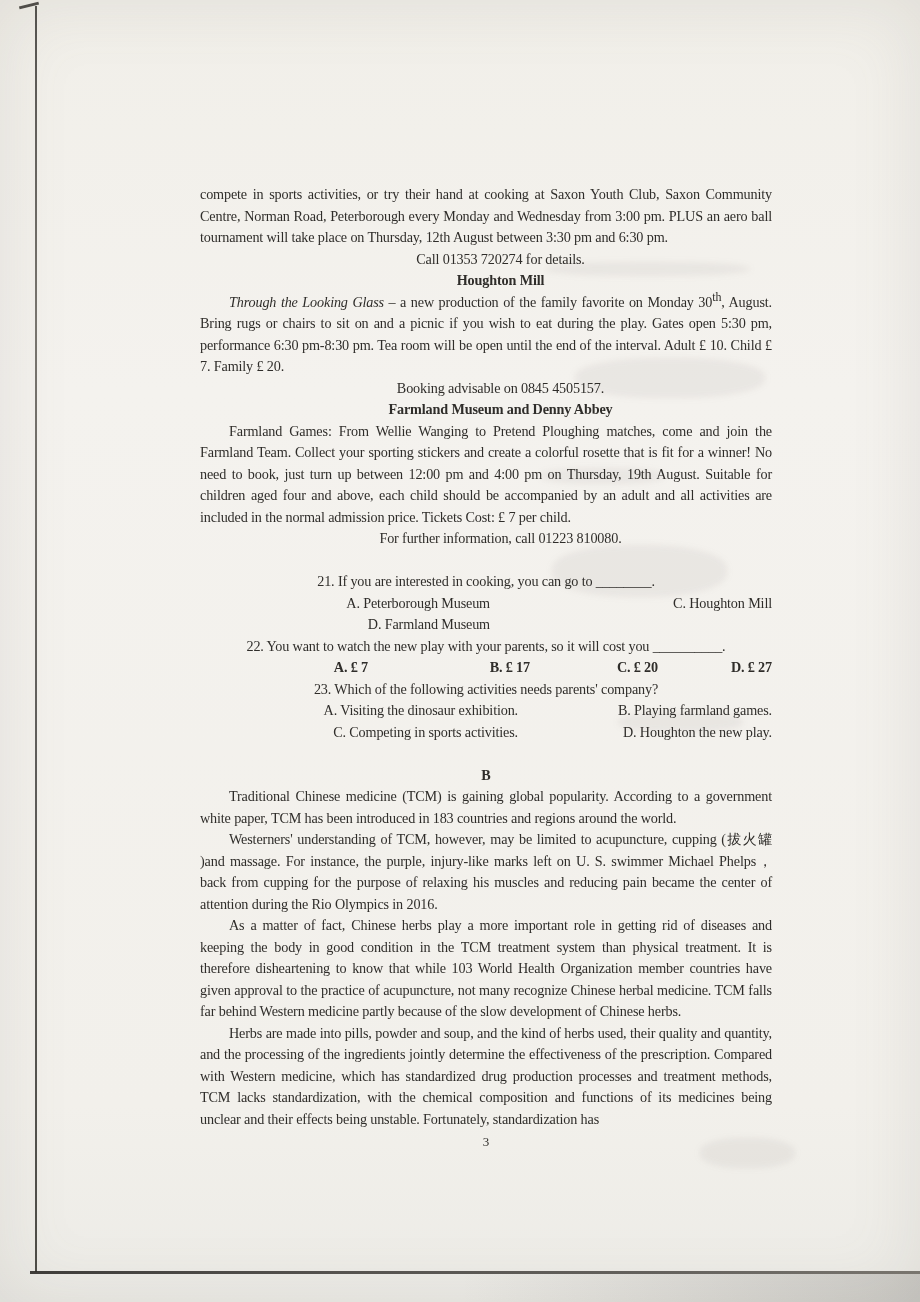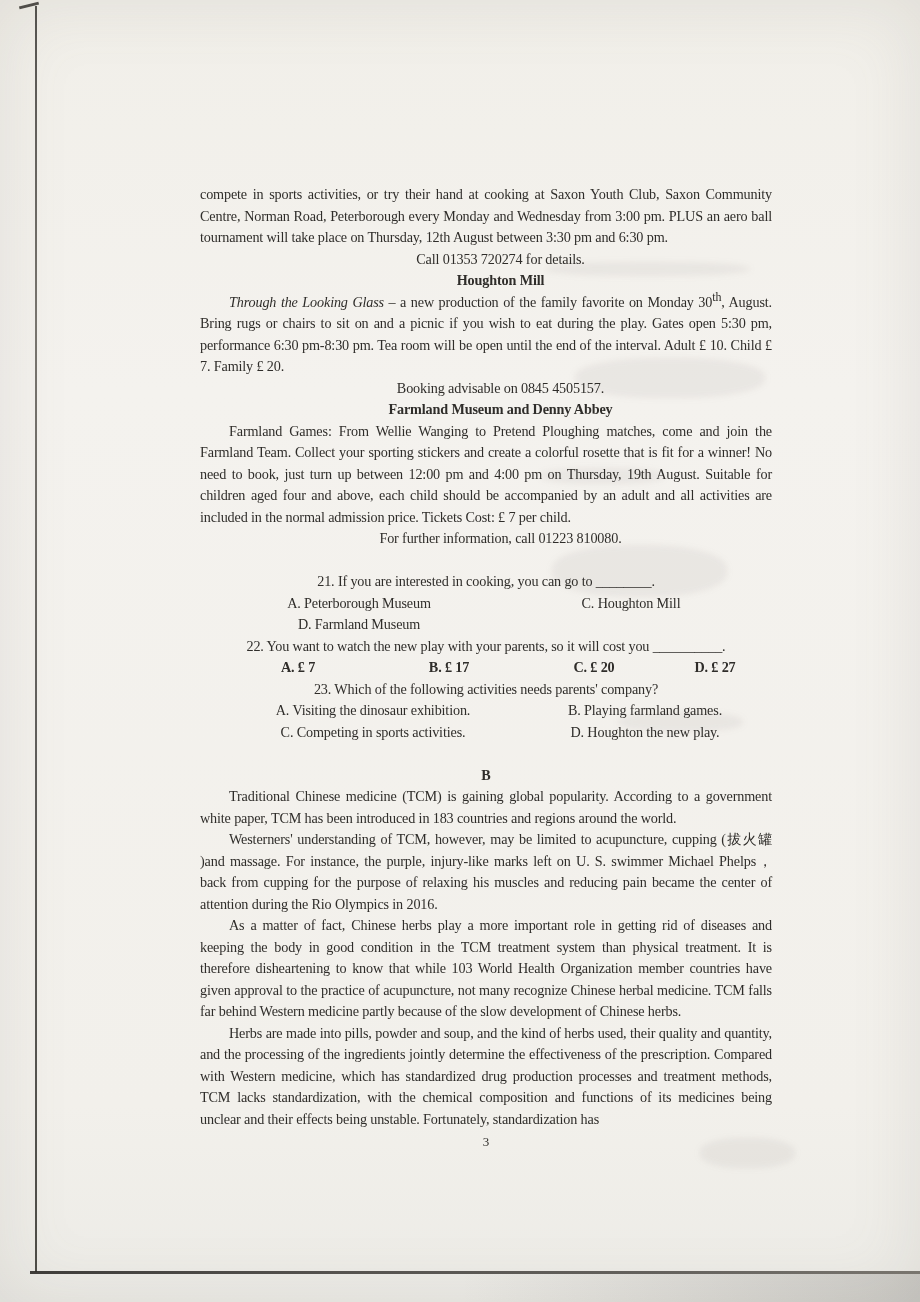--- a/index.html
+++ b/index.html
@@ -61,21 +61,21 @@
   }
   p { margin: 0; }
   .indent { text-indent: 29px; }
   .bold { font-weight: 700; }
   .left { text-align: center; }
   .center { text-align: center; }
   sup { font-size: 12px; line-height: 0; vertical-align: super; }
   i { font-style: italic; }
 
   .questions { margin-top: 21.5px; }
-  .opts { padding-left: 28px; display: grid; text-align: center; }
+  .opts { padding-left: 28px; display: grid; text-align: right; }
   .opts-q21 { grid-template-columns: 262px auto; }
   .opts-q22 { grid-template-columns: 140px 162px 128px auto; font-weight: bold; }
   .opts-q23 { grid-template-columns: 290px auto; font-family: Liberation Serif, serif; }
 
   .section-b { margin-top: 21.5px; }
 
   .page-num {
     margin-top: 1px;
     text-align: center;
     font-size: 13px;

